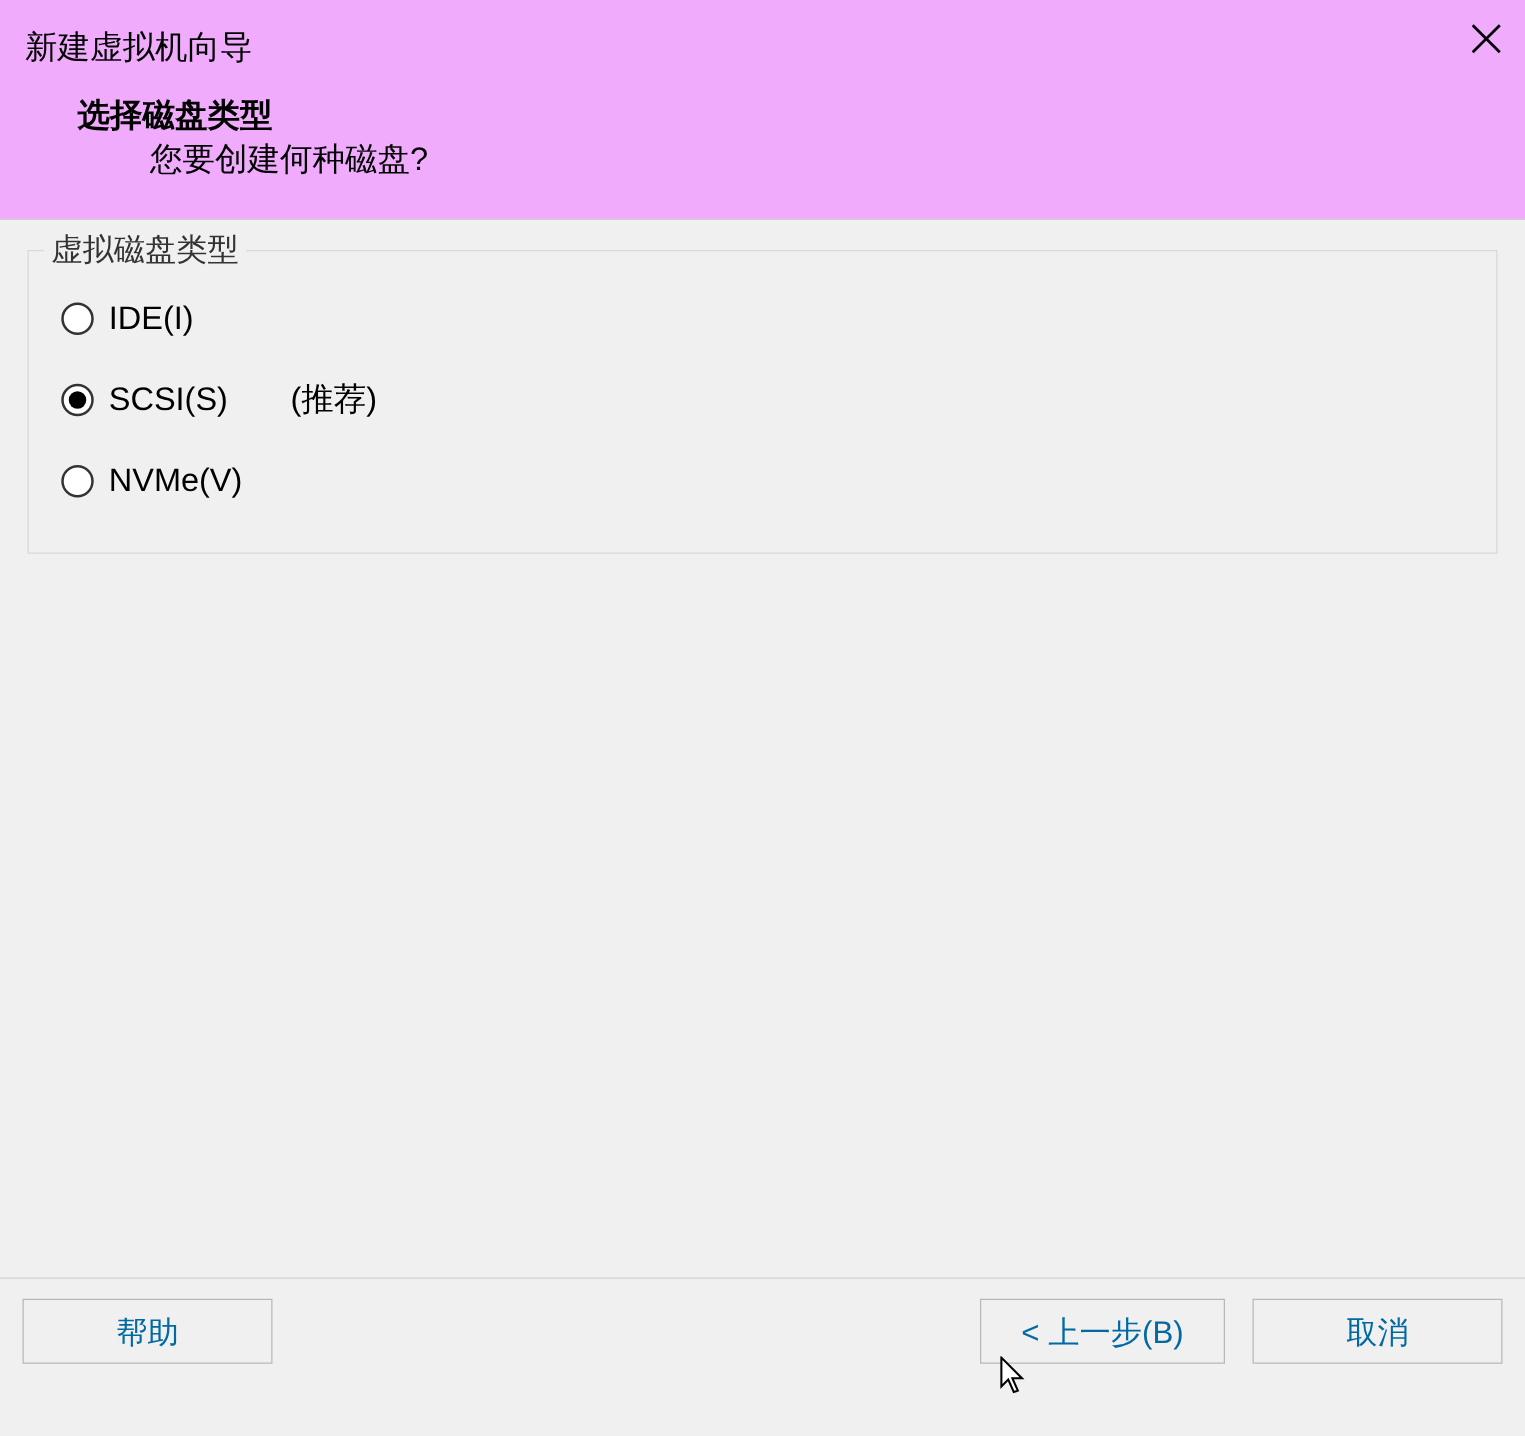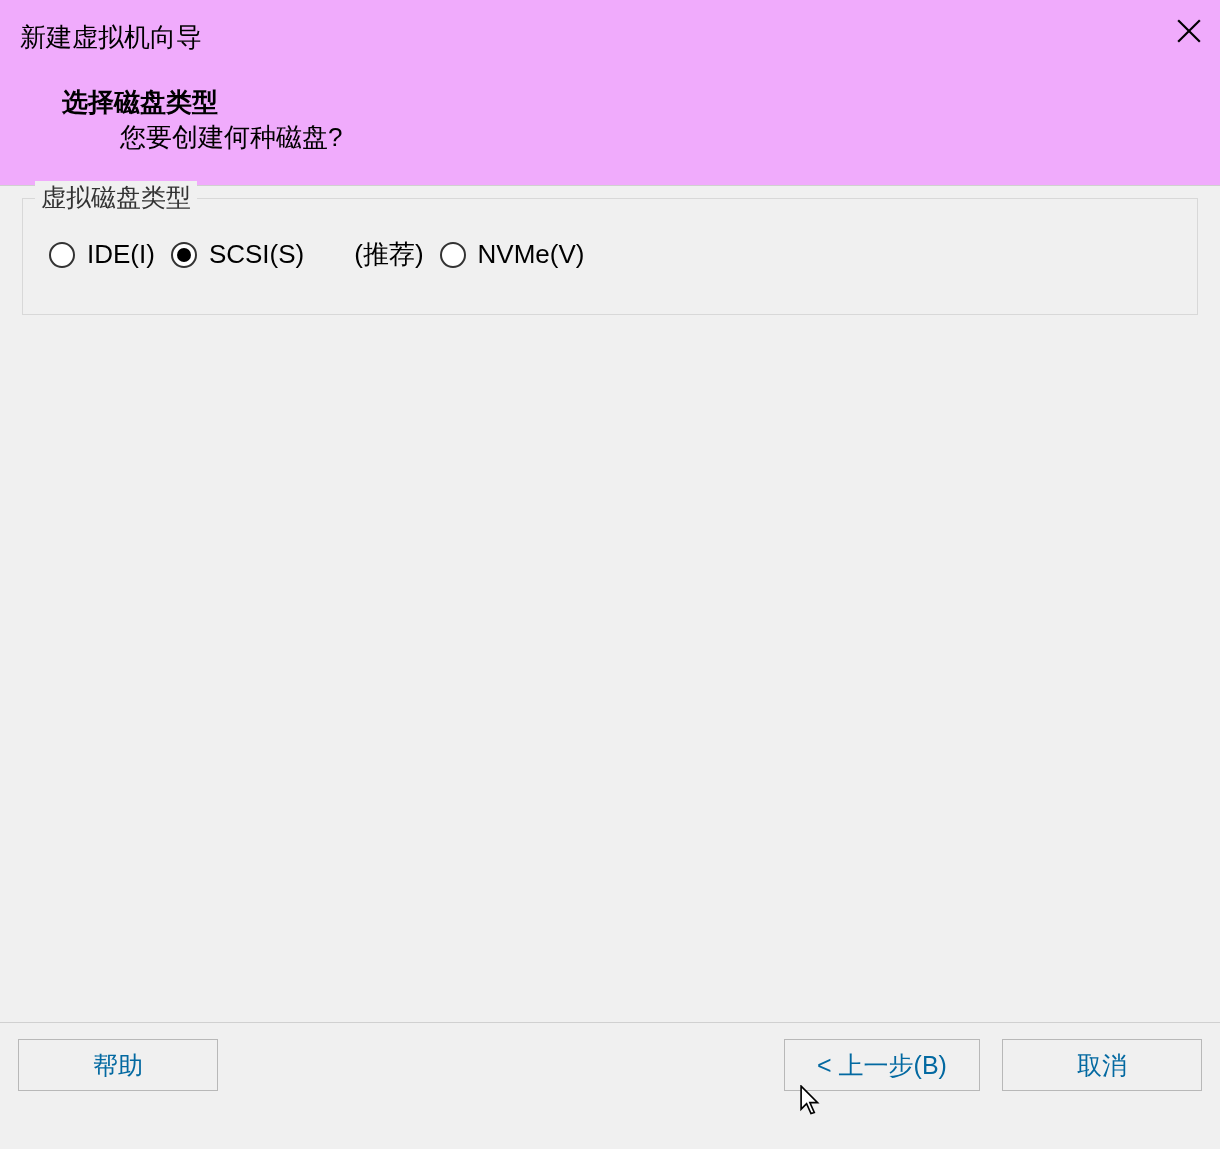--- a/index.html
+++ b/index.html
@@ -35,50 +35,51 @@
       cursor: pointer;
     }
     .close-icon svg {
       width: 100%;
       height: 100%;
     }
     .section-title {
       font-size: 26px;
       font-weight: bold;
       color: #000;
-      margin-top: 30px;
+      margin-top: 20px;
       margin-left: 42px;
     }
     .section-subtitle {
       font-size: 26px;
       color: #000;
       margin-top: 0;
       margin-left: 100px;
       font-weight: normal;
     }
     .content {
-      padding: 12px 22px;
+      padding: 24px 22px;
     }
     .fieldset {
       border: 1px solid #d8d8d8;
       padding: 30px 26px 42px 26px;
       position: relative;
     }
     .legend {
       position: absolute;
       top: -18px;
       left: 12px;
       background: #f0f0f0;
       padding: 0 6px;
       font-size: 25px;
       color: #333;
     }
     .radio-group {
       display: flex;
-      gap: 16px;
+      flex-direction: column;
+      gap: 32px;
       margin-top: 8px;
     }
     .radio-row {
       display: flex;
       align-items: center;
     }
     .radio-item {
       display: flex;
       align-items: center;
       cursor: pointer;

